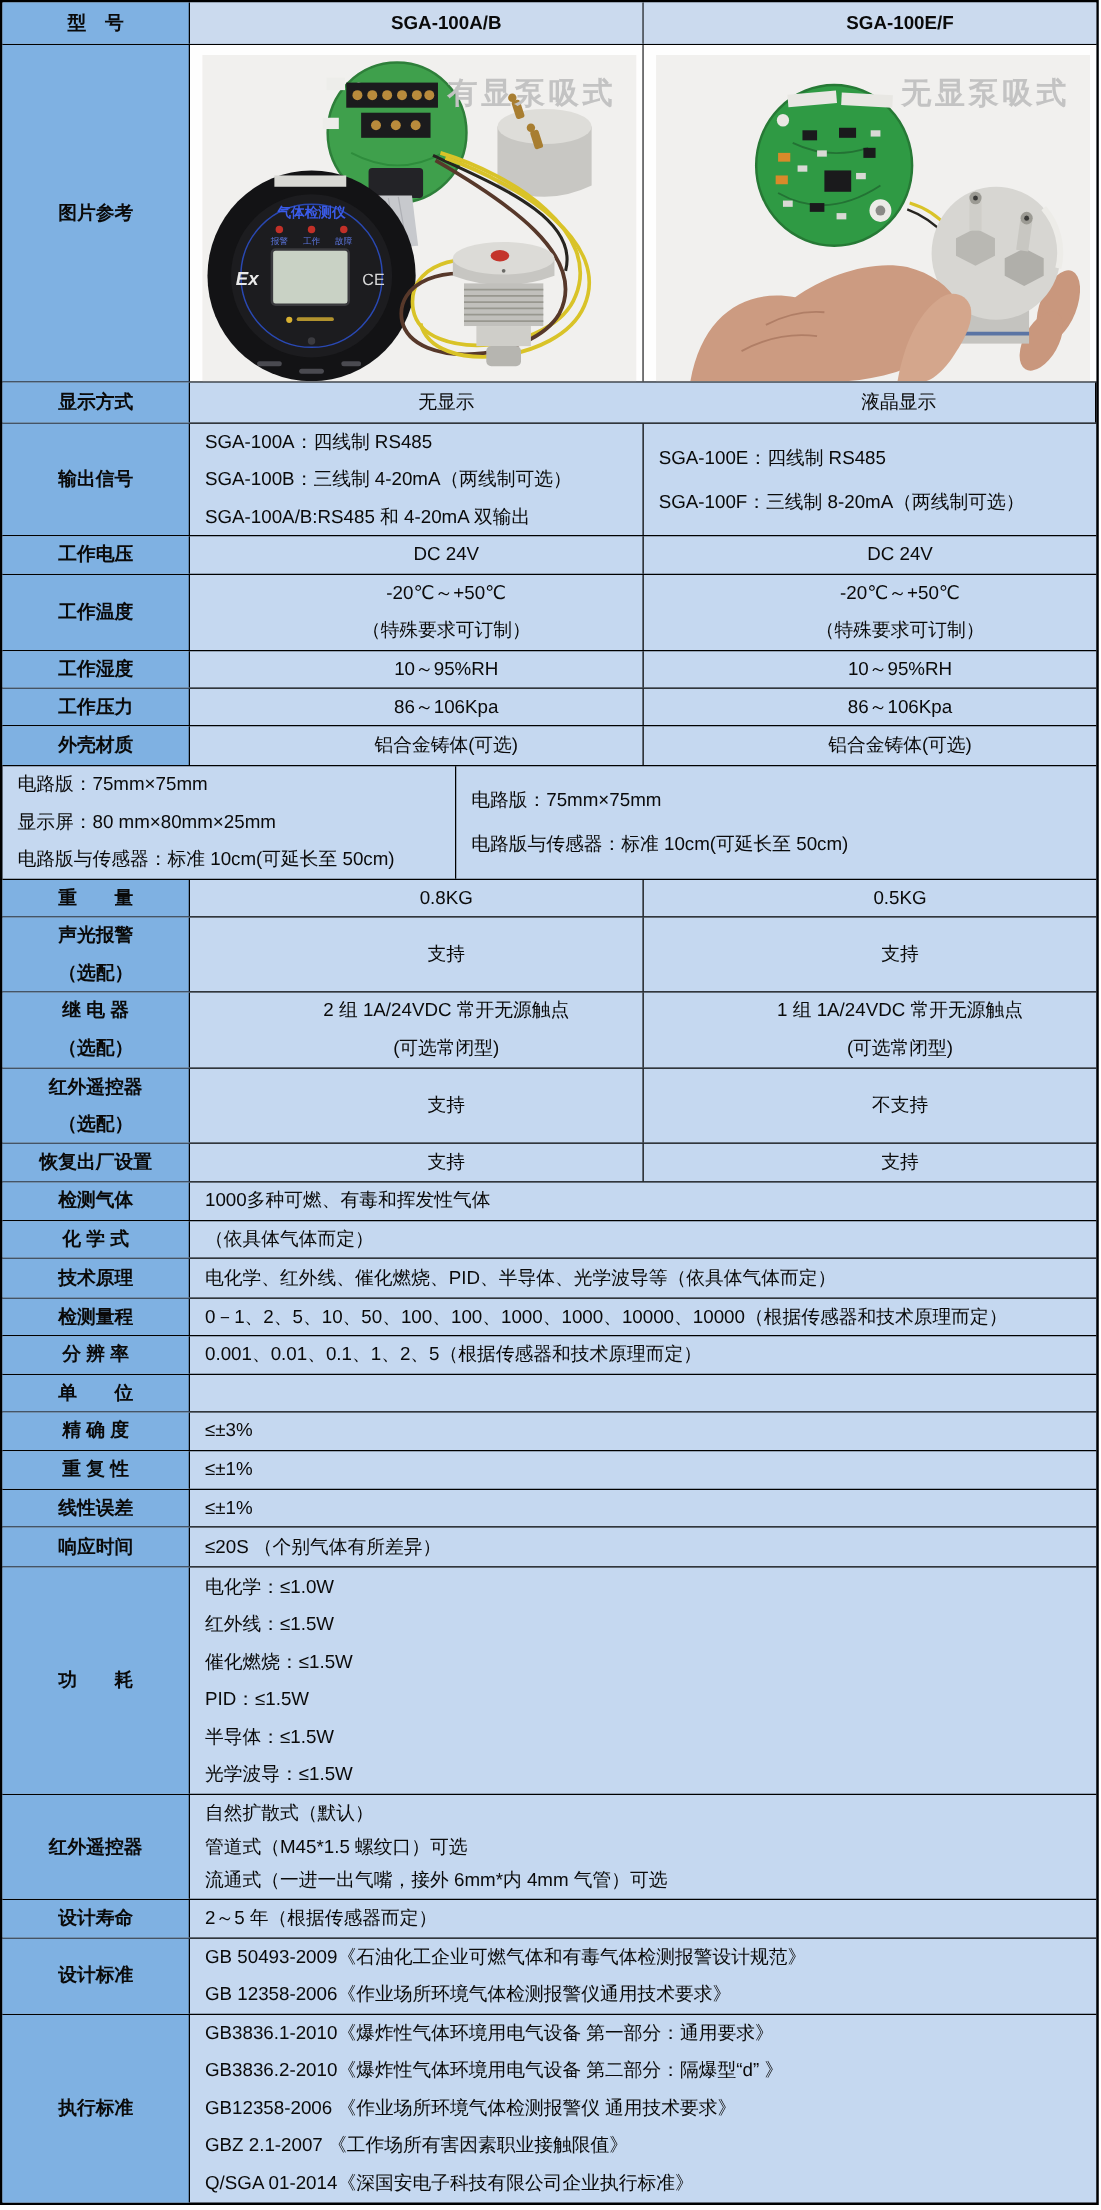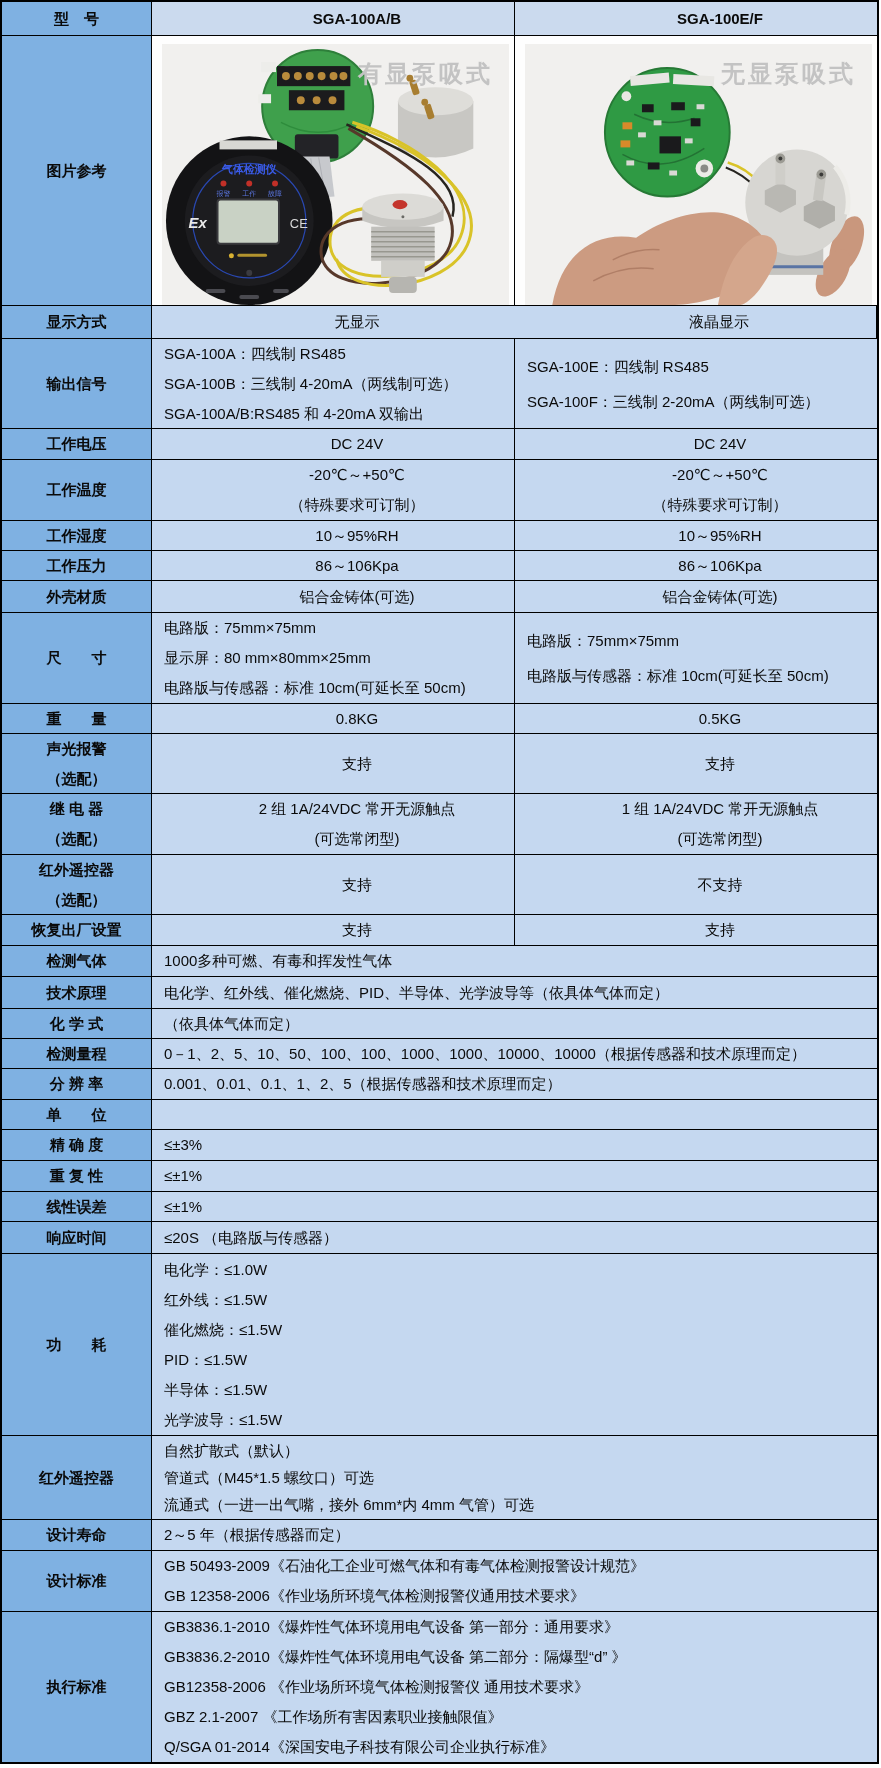--- a/index.html
+++ b/index.html
@@ -222,21 +222,21 @@
     <div class="td lbl">
           <div class="ln">输出信号</div>
         </div>
     <div class="td c2 lc">
       <div class="ln">SGA-100A：四线制 RS485</div>
       <div class="ln">SGA-100B：三线制 4-20mA（两线制可选）</div>
       <div class="ln">SGA-100A/B:RS485 和 4-20mA 双输出</div>
     </div>
     <div class="td c3 lc">
       <div class="ln" style="--lh:35px">SGA-100E：四线制 RS485</div>
-      <div class="ln" style="--lh:35px">SGA-100F：三线制 2-20mA（两线制可选）</div>
+      <div class="ln" style="--lh:35px">SGA-100F：三线制 8-20mA（两线制可选）</div>
     </div>
   </div>
 
   <div class="tr" style="height:31px">
     <div class="td lbl">
           <div class="ln">工作电压</div>
         </div>
     <div class="td c2 cc">
           <div class="ln">DC 24V</div>
         </div>
@@ -289,23 +289,20 @@
         </div>
     <div class="td c2 cc">
           <div class="ln">铝合金铸体(可选)</div>
         </div>
     <div class="td c3 cc">
           <div class="ln">铝合金铸体(可选)</div>
         </div>
   </div>
 
   <div class="tr" style="height:91px">
-    <div class="td lbl">
-          <div class="ln">尺　　寸</div>
-        </div>
     <div class="td c2 lc">
       <div class="ln">电路版：75mm×75mm</div>
       <div class="ln">显示屏：80 mm×80mm×25mm</div>
       <div class="ln">电路版与传感器：标准 10cm(可延长至 50cm)</div>
     </div>
     <div class="td c3 lc">
       <div class="ln" style="--lh:35px">电路版：75mm×75mm</div>
       <div class="ln" style="--lh:35px">电路版与传感器：标准 10cm(可延长至 50cm)</div>
     </div>
   </div>
@@ -377,40 +374,40 @@
 
   <div class="tr" style="height:31px">
     <div class="td lbl">
           <div class="ln">检测气体</div>
         </div>
     <div class="td cf lc">
           <div class="ln">1000多种可燃、有毒和挥发性气体</div>
         </div>
   </div>
 
+  <div class="tr" style="height:30px">
+    <div class="td lbl">
+          <div class="ln">化 学 式</div>
+        </div>
+    <div class="td cf lc">
+          <div class="ln">（依具体气体而定）</div>
+        </div>
+  </div>
+
   <div class="tr" style="height:32px">
     <div class="td lbl">
           <div class="ln">技术原理</div>
         </div>
     <div class="td cf lc">
           <div class="ln">电化学、红外线、催化燃烧、PID、半导体、光学波导等（依具体气体而定）</div>
         </div>
   </div>
 
   <div class="tr" style="height:30px">
     <div class="td lbl">
-          <div class="ln">化 学 式</div>
-        </div>
-    <div class="td cf lc">
-          <div class="ln">（依具体气体而定）</div>
-        </div>
-  </div>
-
-  <div class="tr" style="height:30px">
-    <div class="td lbl">
           <div class="ln">检测量程</div>
         </div>
     <div class="td cf lc">
           <div class="ln">0－1、2、5、10、50、100、100、1000、1000、10000、10000（根据传感器和技术原理而定）</div>
         </div>
   </div>
 
   <div class="tr" style="height:31px">
     <div class="td lbl">
           <div class="ln">分 辨 率</div>
@@ -451,21 +448,21 @@
     <div class="td cf lc">
           <div class="ln">≤±1%</div>
         </div>
   </div>
 
   <div class="tr" style="height:32px">
     <div class="td lbl">
           <div class="ln">响应时间</div>
         </div>
     <div class="td cf lc">
-          <div class="ln">≤20S （电路版与传感器）</div>
+          <div class="ln">≤20S （个别气体有所差异）</div>
         </div>
   </div>
 
   <div class="tr" style="height:182px">
     <div class="td lbl">
           <div class="ln">功　　耗</div>
         </div>
     <div class="td cf lc">
       <div class="ln">电化学：≤1.0W</div>
       <div class="ln">红外线：≤1.5W</div>

